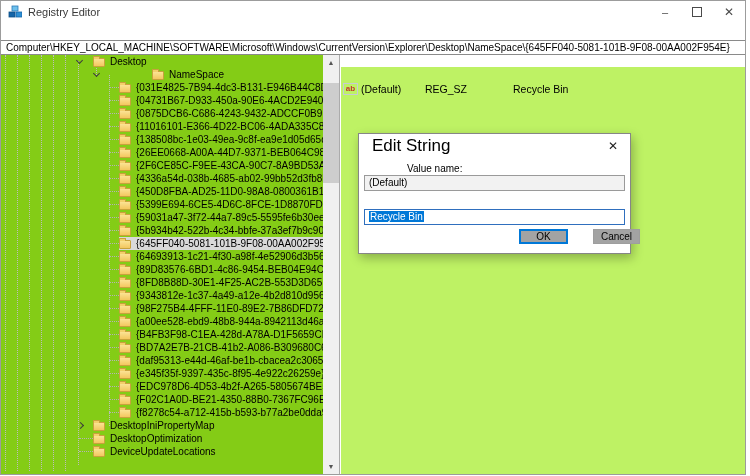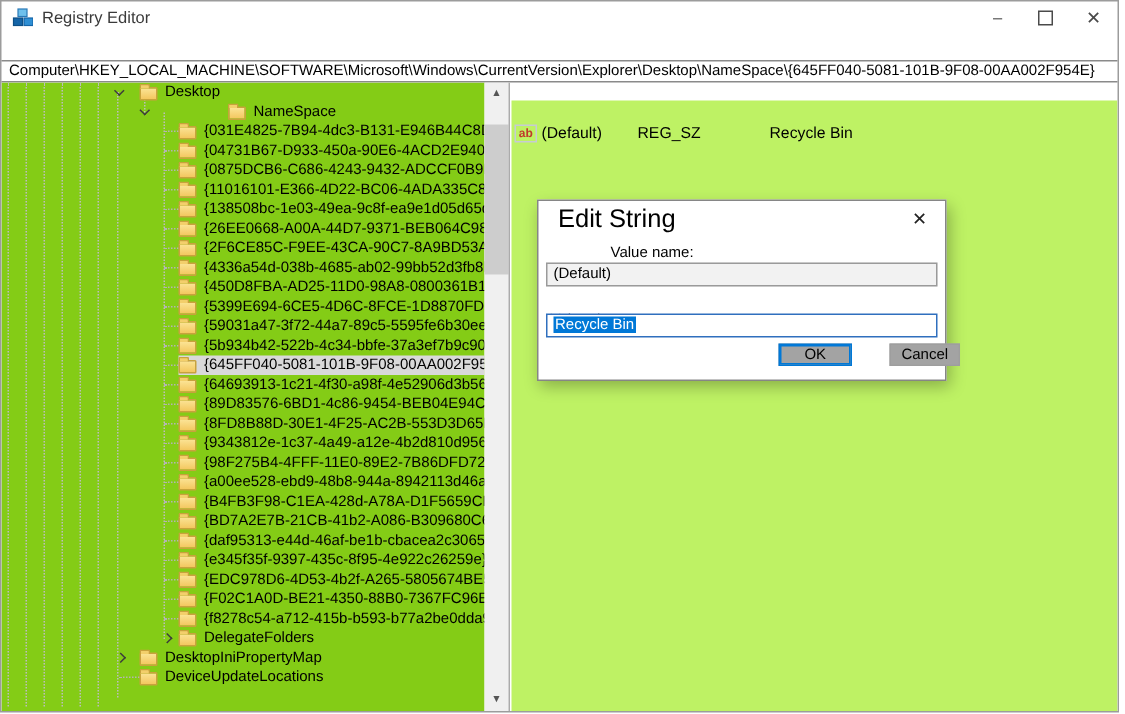--- a/index.html
+++ b/index.html
@@ -331,32 +331,32 @@
               <span class="lbl">{F02C1A0D-BE21-4350-88B0-7367FC96EF3C}</span>
             </span>
           </div>
           <div class="trow l2 leaf">
             <span class="chev"></span>
             <span class="hl">
               <span class="folder"></span>
               <span class="lbl">{f8278c54-a712-415b-b593-b77a2be0dda9}</span>
             </span>
           </div>
-          <div class="trow l2 collapsed">
-            <span class="chev"></span>
-            <span class="hl">
-              <span class="folder"></span>
-              <span class="lbl">DelegateFolders</span>
-            </span>
-          </div>
           <div class="trow l0 collapsed">
             <span class="chev"></span>
             <span class="hl">
               <span class="folder"></span>
               <span class="lbl">DesktopIniPropertyMap</span>
+            </span>
+          </div>
+          <div class="trow l0 leaf">
+            <span class="chev"></span>
+            <span class="hl">
+              <span class="folder"></span>
+              <span class="lbl">DesktopOptimization</span>
             </span>
           </div>
           <div class="trow l0 leaf">
             <span class="chev"></span>
             <span class="hl">
               <span class="folder"></span>
               <span class="lbl">DeviceUpdateLocations</span>
             </span>
           </div>
         </div>

